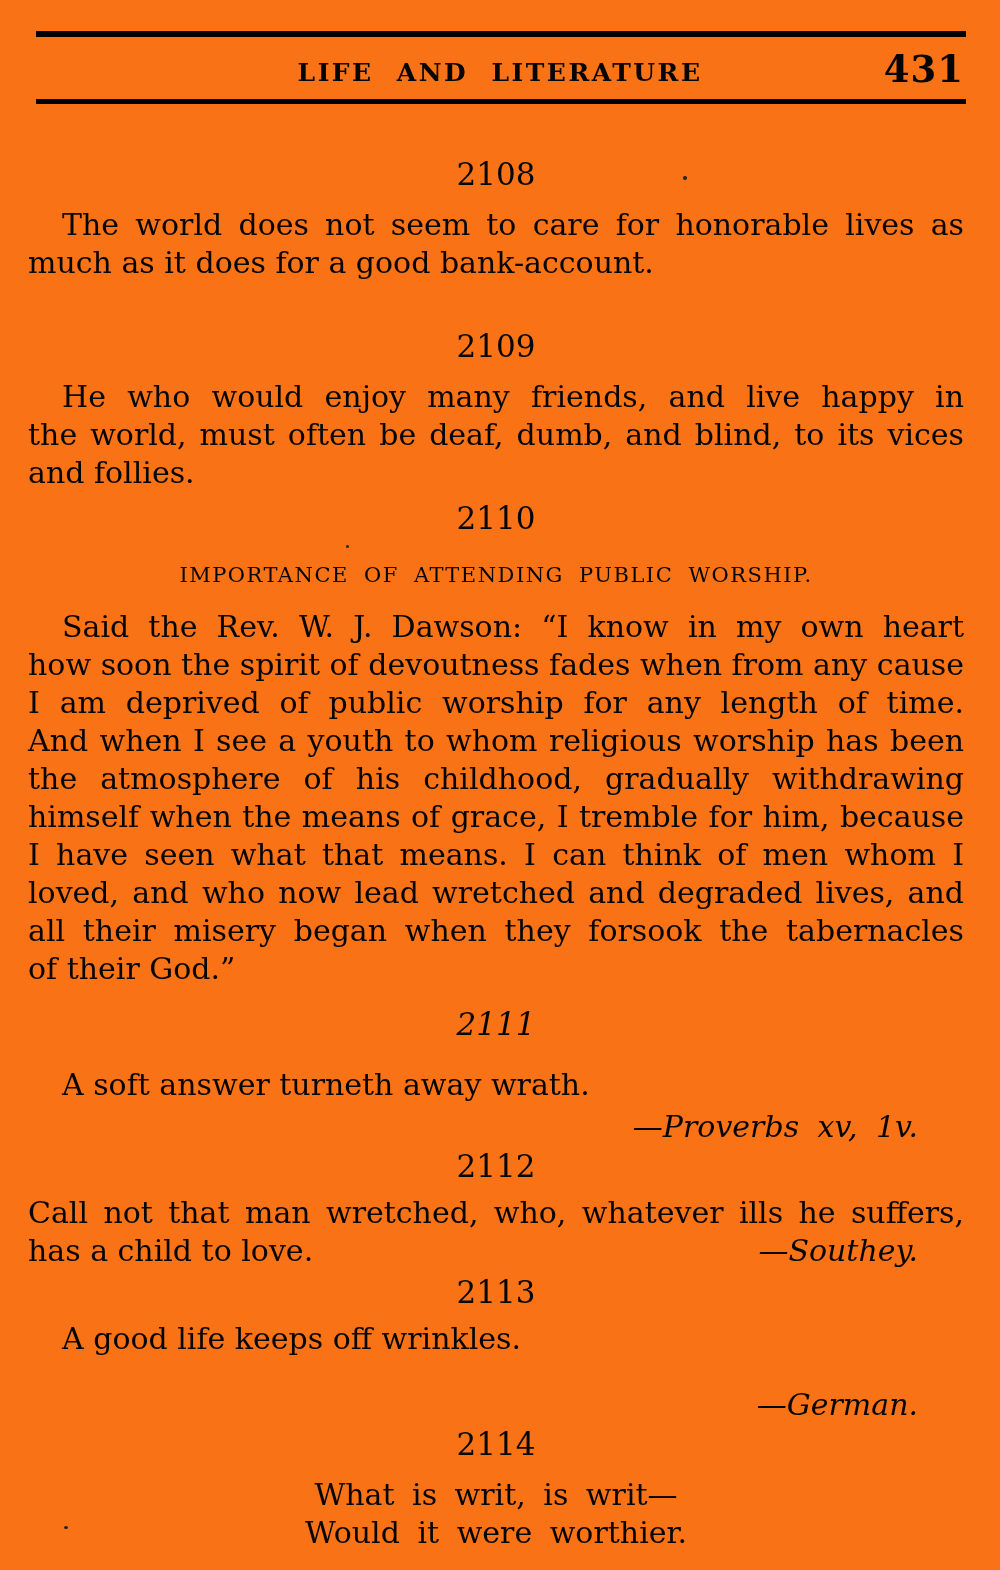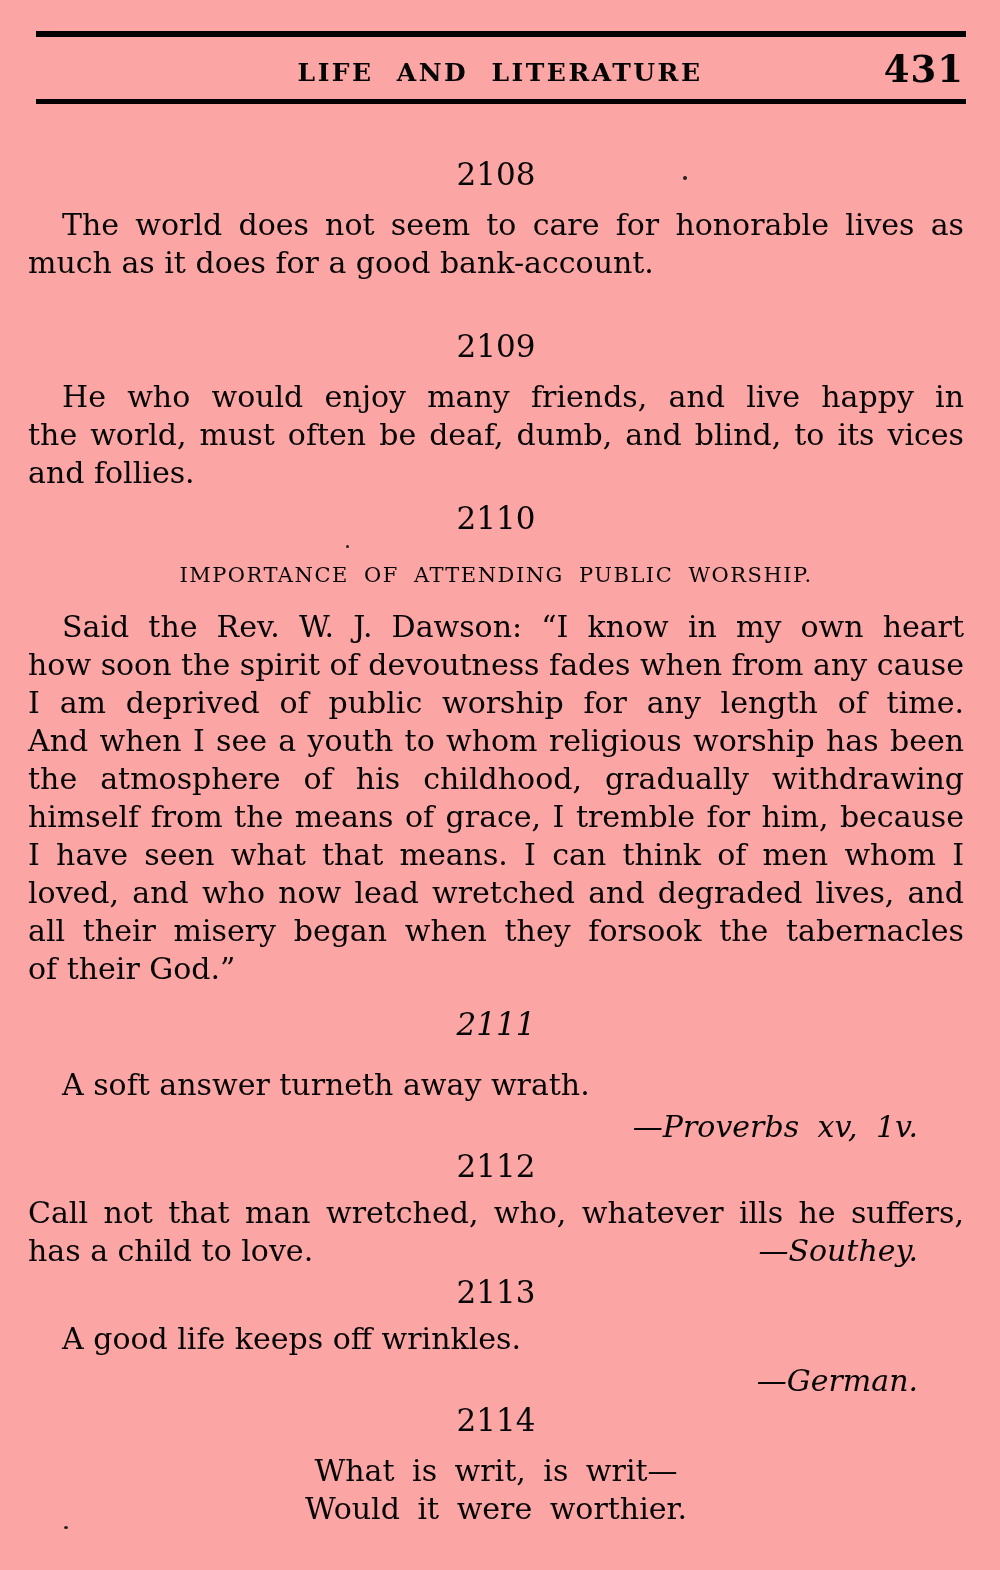--- a/index.html
+++ b/index.html
@@ -3,21 +3,21 @@
 <meta charset="utf-8">
 <style>
   * { margin:0; padding:0; box-sizing:border-box; }
   html,body { background:#ffffff; }
   body {
     width:1000px; height:1570px;
     font-family:"DejaVu Serif", serif;
     color:#060606;
     overflow:hidden;
   }
-  .page { position:relative; width:1000px; height:1570px; background:#fca5a5; }
+  .page { position:relative; width:1000px; height:1570px; background:#f97316; }
 
   
   .rule { position:absolute; left:36px; right:34px; background:#000; }
   .rule-top { top:31px; height:6px; }
   .rule-mid { top:99px; height:5px; }
   .header-title {
     position:absolute; top:58px; left:0; width:100%;
     text-align:center; font-weight:bold; font-size:25px;
     letter-spacing:2.5px; word-spacing:12px;
   }
@@ -54,21 +54,21 @@
   #sec2110 .secnum { margin-top:8px; }
   #sec2110 .sec-heading { margin-top:26px; }
   #sec2110 .para   { margin-top:20px; }
   #sec2111 .secnum { margin-top:18px;font-style:italic; }
   #sec2111 .para   { margin-top:24px; }
   #sec2111 .attribution { margin-top:4px; }
   #sec2112 .secnum { margin-top:2px; }
   #sec2112 .para   { margin-top:10px; }
   #sec2113 .secnum { margin-top:4px; }
   #sec2113 .para   { margin-top:10px; }
-  #sec2113 .attribution { margin-top:4px; }
+  #sec2113 .attribution { margin-top:28px; }
   #sec2114 .secnum { margin-top:2px; }
   #sec2114 .verse  { margin-top:14px; }
 
   
   .speck { position:absolute; background:#222; border-radius:50%; }
   .speck-1 { left:683px; top:176px; width:4px; height:4px; }
   .speck-2 { left:346px; top:545px; width:3px; height:3px; }
   .speck-3 { left:64px;  top:1526px; width:4px; height:3px; }
 </style>
 </head>
@@ -102,21 +102,21 @@
 
     <section id="sec2110">
       <div class="secnum">2110</div>
       <div class="sec-heading">IMPORTANCE OF ATTENDING PUBLIC WORSHIP.</div>
       <p class="para">
         <span class="jline indent">Said the Rev. W. J. Dawson:  “I know in my own heart</span>
         <span class="jline">how soon the spirit of devoutness fades when from any cause</span>
         <span class="jline">I am deprived of public worship for any length of time.</span>
         <span class="jline">And when I see a youth to whom religious worship has been</span>
         <span class="jline">the atmosphere of his childhood, gradually withdrawing</span>
-        <span class="jline">himself from the means of grace, I tremble for him, because</span>
+        <span class="jline">himself when the means of grace, I tremble for him, because</span>
         <span class="jline">I have seen what that means.  I can think of men whom I</span>
         <span class="jline">loved, and who now lead wretched and degraded lives, and</span>
         <span class="jline">all their misery began when they forsook the tabernacles</span>
         <span class="lline">of their God.”</span>
       </p>
     </section>
 
     <section id="sec2111">
       <div class="secnum">2111</div>
       <p class="para">

